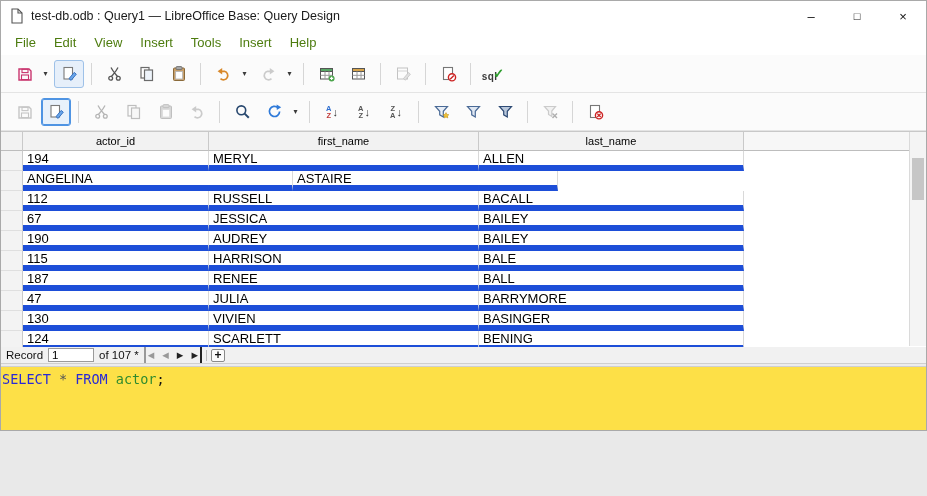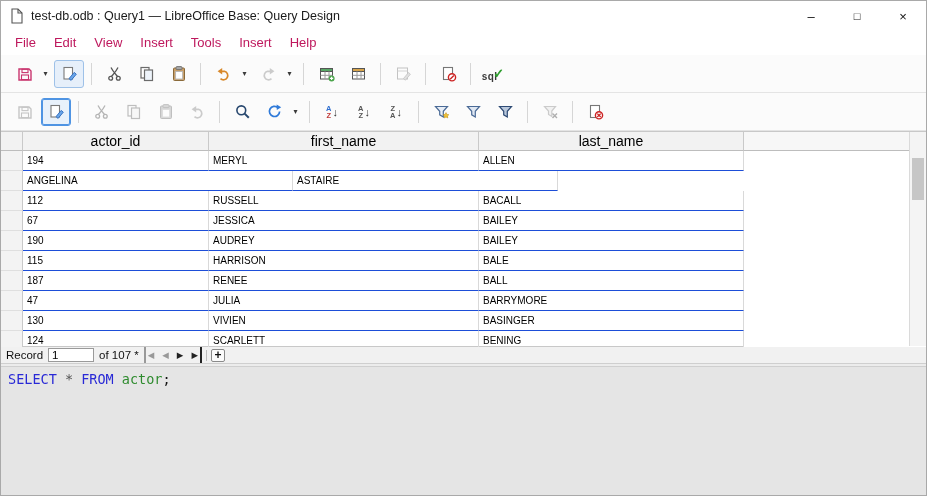--- a/index.html
+++ b/index.html
@@ -1,30 +1,30 @@
 <!DOCTYPE html>
 <html style="--keyword: #2929d6; --identifier: #2e8b2e; --operator: #555555; --active_highlight: #4f94e3; --save_icon: #c9356e; --undo_icon: #d8882a; --refresh_icon: #2f7ad9; --check_green: #2f9e2f; --error_red: #cc2222;"><head>
 <meta charset="utf-8">
 <style>
   * { box-sizing: border-box; margin: 0; padding: 0; }
   html,body { width:927px; height:496px; overflow:hidden; }
   body { font-family:"Liberation Sans", sans-serif; background:#e9e9e9; }
-  .window { width:927px; height:496px; background:#fff; border:1px solid #a9a9a9; display:flex; flex-direction:column; }
+  .window { width:927px; height:431px; background:#fff; border:1px solid #a9a9a9; display:flex; flex-direction:column; }
 
   
   .titlebar { height:30px; display:flex; align-items:center; background:#ffffff; padding-left:9px; flex:0 0 auto; }
   .doc-icon { display:flex; margin-right:7px; }
   .title { font-size:12.5px; color:#1a1a1a; }
   .wincontrols { margin-left:auto; display:flex; height:100%; }
   .wbtn { width:46px; height:100%; display:flex; align-items:center; justify-content:center; font-size:13px; color:#111; cursor:default; }
   .wbtn.max { font-size:11px; }
 
   
   .menubar { height:24px; display:flex; align-items:center; padding-left:5px; background:#ffffff; flex:0 0 auto; }
-  .mi { font-size:13px; color:#be185d; padding:0 9px; line-height:24px; }
+  .mi { font-size:13px; color:#4d7c0f; padding:0 9px; line-height:24px; }
 
   
   .toolbar { height:38px; display:flex; align-items:center; padding:0 7px; background:#fbfbfb; border-bottom:1px solid #e4e4e4; flex:0 0 auto; }
   .tb { width:30px; height:28px; display:inline-flex; align-items:center; justify-content:center; background:none; border:1px solid transparent; border-radius:3px; margin:0 1px; padding:0; position:relative; }
   .tb.active { background:#e6effa; border-color:#9ec1e8; }
   .tb.focus  { background:#e8f1fb; border-color:var(--active_highlight); box-shadow:0 0 0 1px var(--active_highlight) inset; }
   .dis { opacity:.42; filter:grayscale(100%); }
   .caret { font-size:8px; color:#3a3a3a; width:11px; text-align:center; align-self:center; margin-right:2px; }
   .tsep { width:1px; height:22px; background:#d6d6d6; margin:0 6px; display:inline-block; }
   .lstack { display:flex; flex-direction:column; font-weight:bold; font-size:7.5px; line-height:7px; }
@@ -32,44 +32,44 @@
   .gray { color:#555; }
   .arrdn { font-size:11px; color:#333; margin-left:1px; line-height:14px; }
   .sqlico { display:flex; align-items:flex-end; }
   .sqltxt { font-size:10px; font-weight:bold; color:#3a3a3a; letter-spacing:.3px; }
   .sqlchk { font-size:13px; color:var(--check_green); margin-left:-4px; margin-bottom:1px; font-weight:bold; }
 
   
   .gridwrap { height:215px; position:relative; border-top:1px solid #c8c8c8; background:#fff; flex:0 0 auto; display:flex; flex-direction:column; }
   .ghead { height:19px; display:flex; flex:0 0 auto; }
   .corner { width:22px; background:#f2f2f2; border-right:1px solid #c9c9c9; border-bottom:1px solid #bdbdbd; flex:0 0 auto; }
-  .hc { background:#f2f2f2; border-right:1px solid #c9c9c9; border-bottom:1px solid #bdbdbd; display:flex; align-items:center; justify-content:center; font-size:14px; color:#000; flex:0 0 auto; }
+  .hc { background:#f2f2f2; border-right:1px solid #c9c9c9; border-bottom:1px solid #bdbdbd; display:flex; align-items:center; justify-content:center; font-size:11px; color:#000; flex:0 0 auto; }
   .hfill { flex:1 1 auto; background:#f7f7f7; border-bottom:1px solid #bdbdbd; }
   .c1 { width:186px; } .c2 { width:270px; } .c3 { width:265px; }
   .rows { height:196px; overflow:hidden; flex:0 0 auto; }
   .grow { display:flex; height:20px; }
   .rh { width:22px; background:#f3f3f3; border-right:1px solid #c9c9c9; border-bottom:1px solid #dfdfdf; flex:0 0 auto; }
-  .cell { border-right:1px solid #d9d9d9; border-bottom:1px solid #1d4ed8; padding:0 4px; font-size:10px; color:#000; display:flex; align-items:center; flex:0 0 auto; overflow:hidden; white-space:nowrap; }
+  .cell { border-right:1px solid #d9d9d9; border-bottom:6px solid #1d4ed8; padding:0 4px; font-size:13px; color:#000; display:flex; align-items:center; flex:0 0 auto; overflow:hidden; white-space:nowrap; }
   .cfill { flex:1 1 auto; background:#fff; }
   .vscroll { position:absolute; top:0; right:0; width:17px; height:100%; background:#f4f4f4; border-left:1px solid #dadada; }
   .vthumb { position:absolute; top:26px; left:2px; right:2px; height:42px; background:#c6c6c6; }
 
   
   .recordbar { height:17px; background:#f1f1f1; border-top:1px solid #c8c8c8; display:flex; align-items:center; font-size:11.5px; color:#111; padding-left:5px; flex:0 0 auto; }
   .rinput { width:46px; height:14px; border:1px solid #9a9a9a; font-family:"Liberation Sans",sans-serif; font-size:11.5px; padding:0 3px; margin:0 5px; background:#fff; }
   .nav { font-size:8.5px; color:#222; padding:0 4px; line-height:17px; cursor:default; }
   .nav.dis2 { color:#999; opacity:1; filter:none; }
   .nav-first { border-left:2px solid currentColor; padding-left:2px; margin-left:5px; }
   .nav-last { border-right:2px solid currentColor; padding-right:2px; }
   .rsep { width:1px; height:11px; background:#bdbdbd; margin:0 4px; }
   .plus { font-size:12px; font-weight:bold; border:1px solid #8a8a8a; background:#fbfbfb; width:14px; height:13px; line-height:11px; text-align:center; padding:0; border-radius:2px; color:#111; }
 
   
   .splitter { height:4px; background:#ececec; border-top:1px solid #cfcfcf; border-bottom:1px solid #cfcfcf; flex:0 0 auto; }
-  .sqlpane { flex:1 1 auto; background:#e5e5e5; padding:3px 7px; font-family:"DejaVu Sans Mono", monospace; font-size:13.5px; white-space:pre; line-height:18px; }
+  .sqlpane { flex:1 1 auto; background:#fde047; padding:3px 1px; font-family:"DejaVu Sans Mono", monospace; font-size:13.5px; white-space:pre; line-height:18px; }
   .kw { color:var(--keyword); } .op { color:var(--operator); } .ident { color:var(--identifier); } .punct { color:#111; }
 
   svg { display:block; }
 </style>
 </head>
 <body>
 
 <div class="window">
 
   <div class="titlebar">

